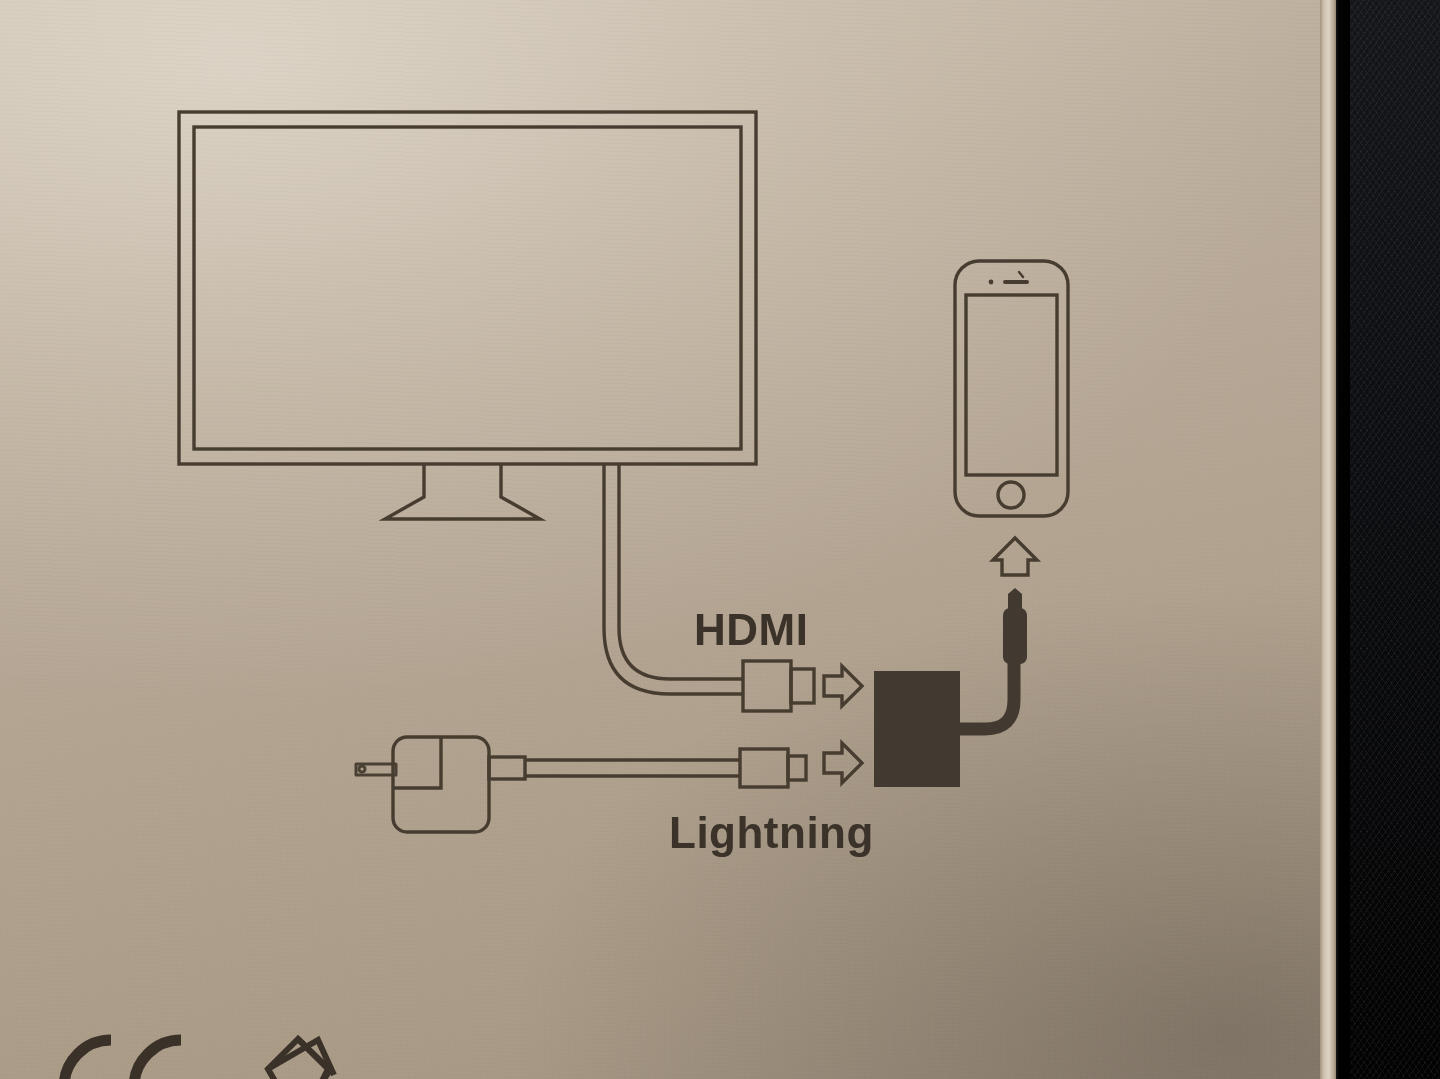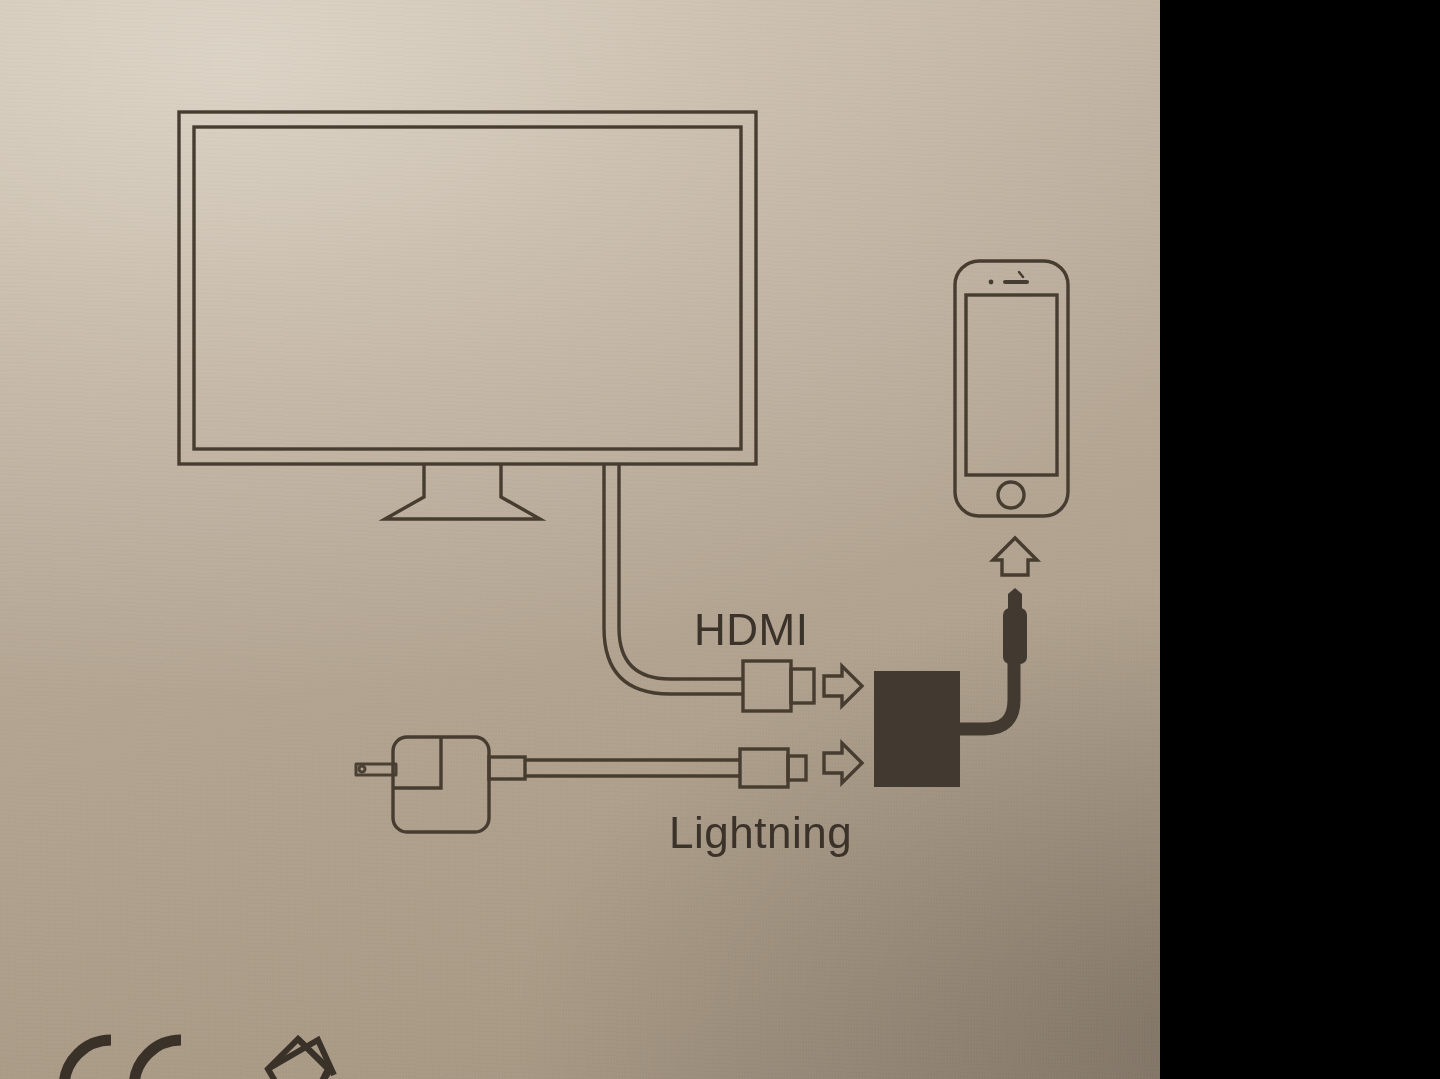--- a/index.html
+++ b/index.html
@@ -6,24 +6,25 @@
   html, body {
     margin: 0;
     padding: 0;
     background: #000;
   }
   body {
     font-family: "Liberation Sans", sans-serif;
   }
   #scene {
     position: relative;
-    width: 1160px;
+    width: 1440px;
     height: 1079px;
     overflow: hidden;
     background: #0a0a0a;
+    font-weight: bold;
   }
   
   .backdrop {
     position: absolute;
     top: 0; right: 0;
     width: 120px; height: 100%;
     background:
       repeating-linear-gradient(125deg,
         rgba(255,255,255,0.055) 0px,
         rgba(255,255,255,0.055) 1px,

